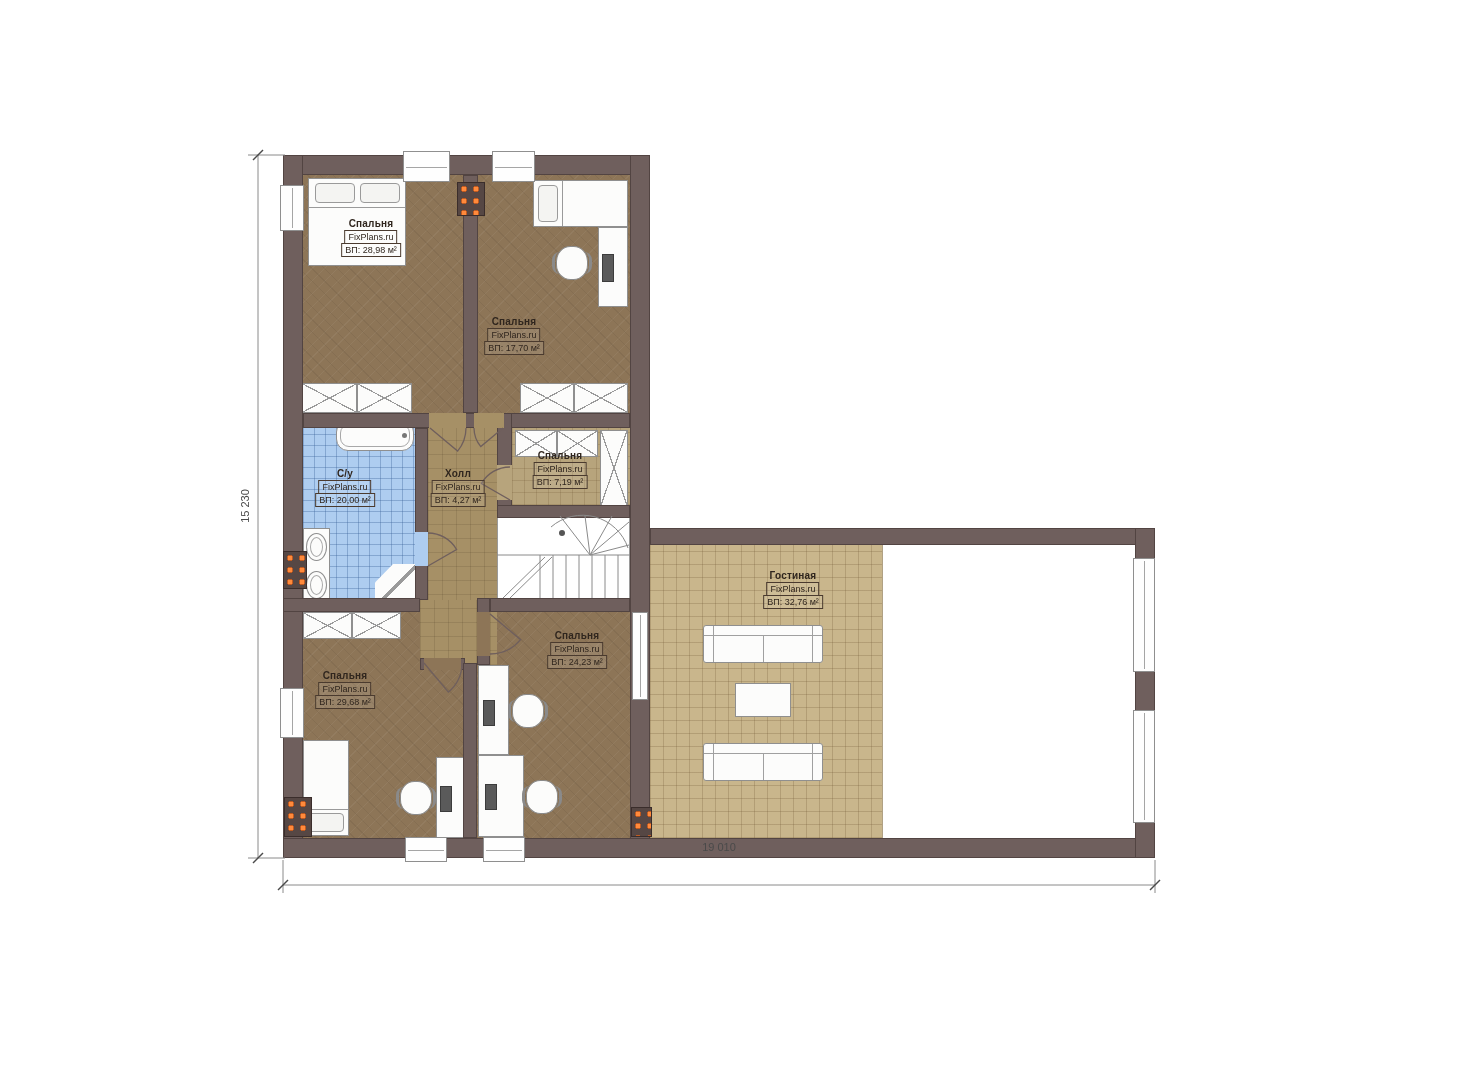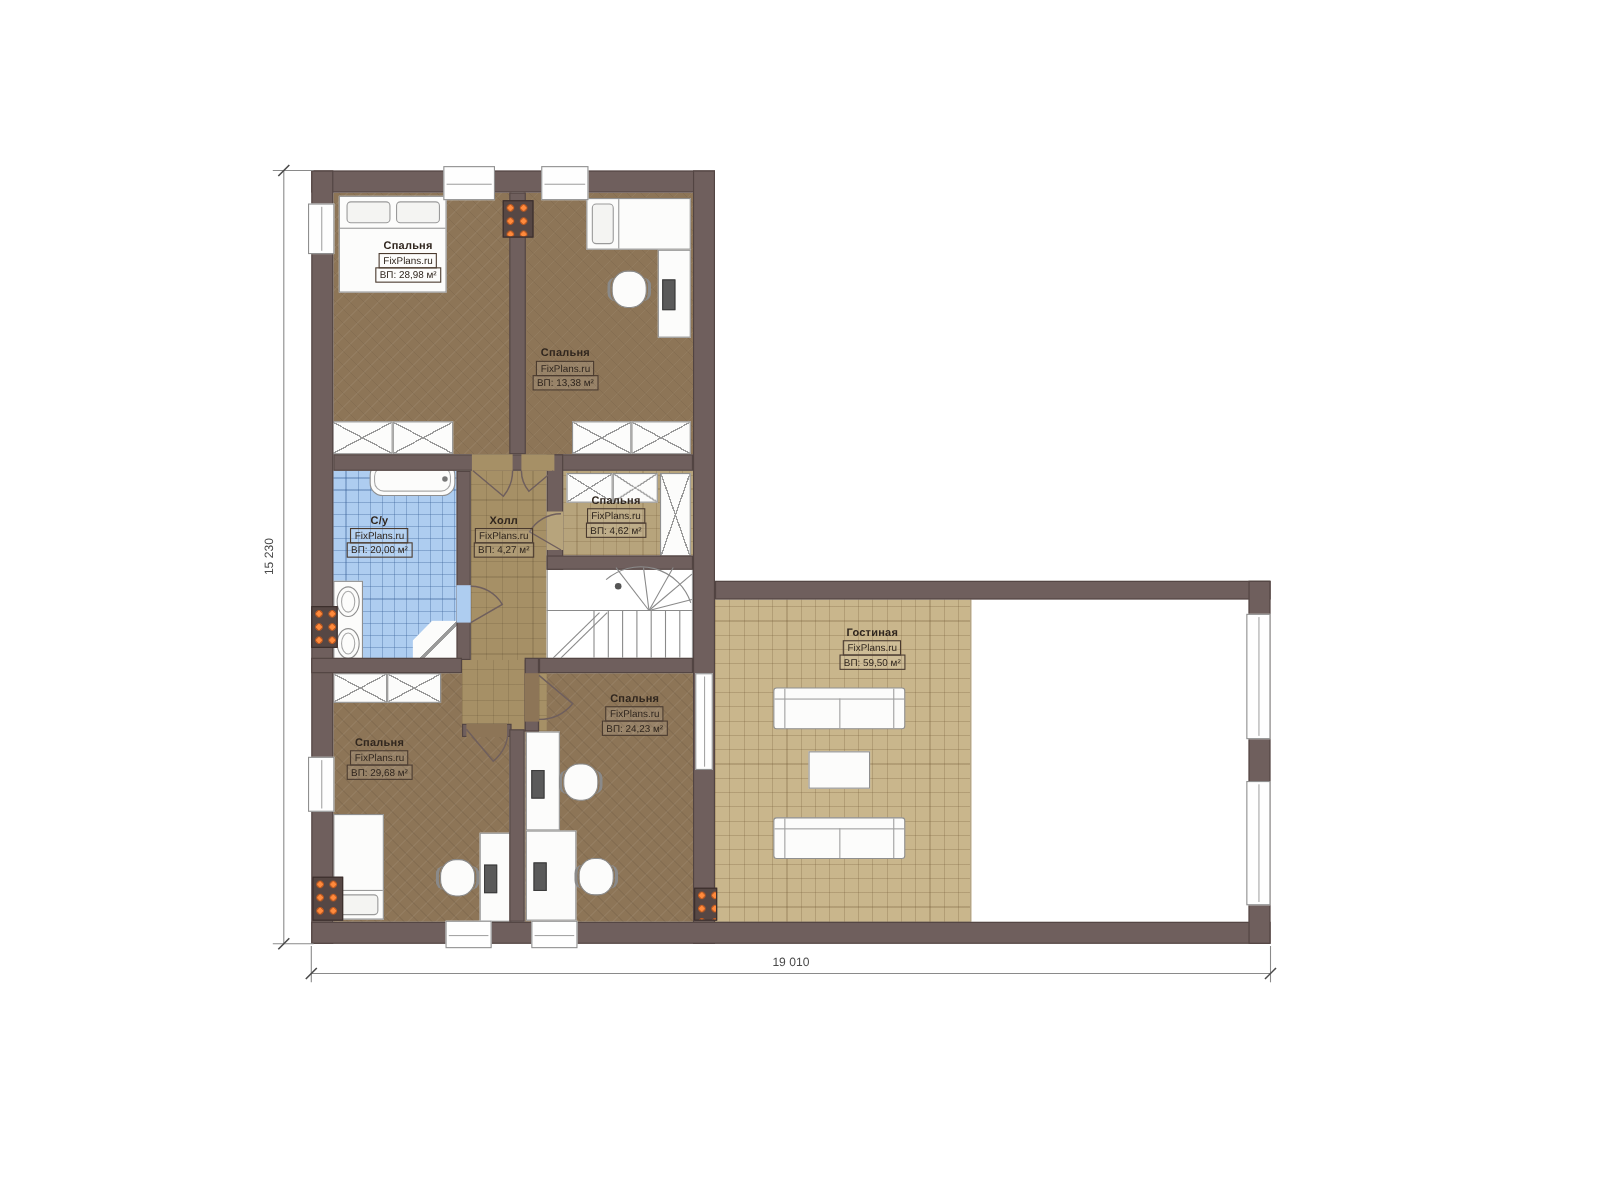--- a/index.html
+++ b/index.html
@@ -256,49 +256,49 @@
   </svg>
 
   <div class="rlabel" style="left:371px;top:218px;">
     <div class="rname">Спальня</div>
     <div class="rbox">FixPlans.ru</div>
     <div class="rbox">ВП: 28,98 м²</div>
   </div>
   <div class="rlabel" style="left:514px;top:316px;">
     <div class="rname">Спальня</div>
     <div class="rbox">FixPlans.ru</div>
-    <div class="rbox">ВП: 13,38 м²</div>
+    <div class="rbox">ВП: 17,70 м²</div>
   </div>
   <div class="rlabel" style="left:345px;top:468px;">
     <div class="rname">С/у</div>
     <div class="rbox">FixPlans.ru</div>
     <div class="rbox">ВП: 20,00 м²</div>
   </div>
   <div class="rlabel" style="left:458px;top:468px;">
     <div class="rname">Холл</div>
     <div class="rbox">FixPlans.ru</div>
     <div class="rbox">ВП: 4,27 м²</div>
   </div>
   <div class="rlabel" style="left:560px;top:450px;">
     <div class="rname">Спальня</div>
     <div class="rbox">FixPlans.ru</div>
-    <div class="rbox">ВП: 4,62 м²</div>
+    <div class="rbox">ВП: 7,19 м²</div>
   </div>
   <div class="rlabel" style="left:793px;top:570px;">
     <div class="rname">Гостиная</div>
     <div class="rbox">FixPlans.ru</div>
-    <div class="rbox">ВП: 59,50 м²</div>
+    <div class="rbox">ВП: 32,76 м²</div>
   </div>
   <div class="rlabel" style="left:577px;top:630px;">
     <div class="rname">Спальня</div>
     <div class="rbox">FixPlans.ru</div>
     <div class="rbox">ВП: 24,23 м²</div>
   </div>
   <div class="rlabel" style="left:345px;top:670px;">
     <div class="rname">Спальня</div>
     <div class="rbox">FixPlans.ru</div>
     <div class="rbox">ВП: 29,68 м²</div>
   </div>
 
   <div class="dim dim-v" style="left:228px;top:500px;">15 230</div>
-  <div class="dim dim-h" style="left:719px;top:869px;">19 010</div>
+  <div class="dim dim-h" style="left:719px;top:841px;">19 010</div>
 
 </div>
 
 </body></html>

